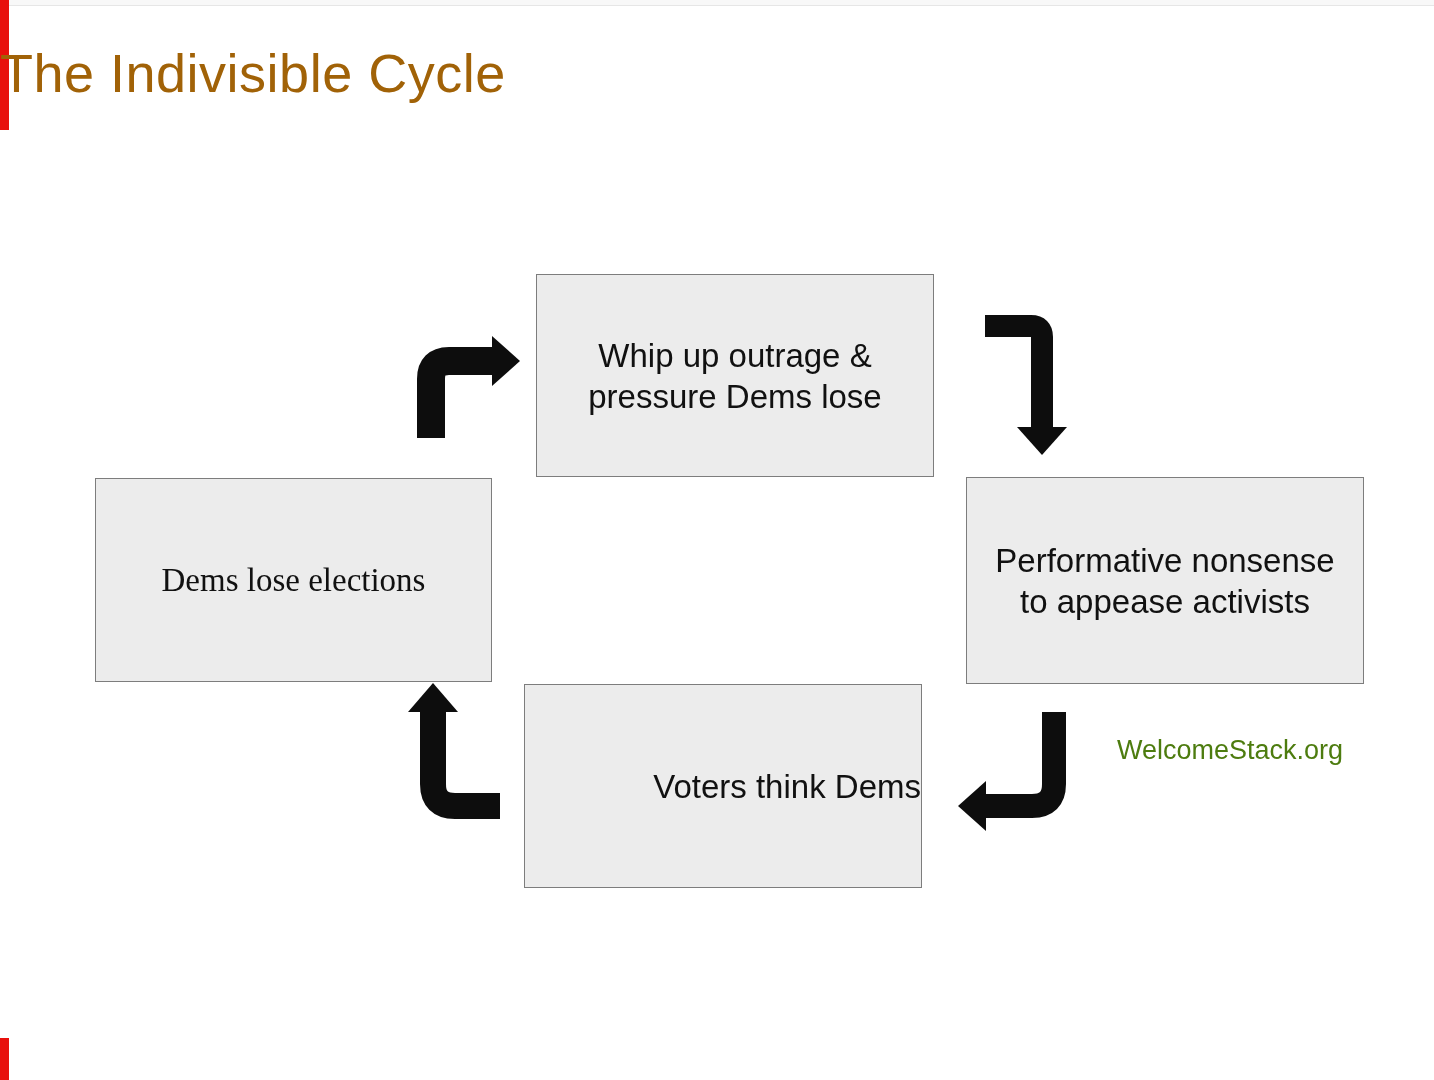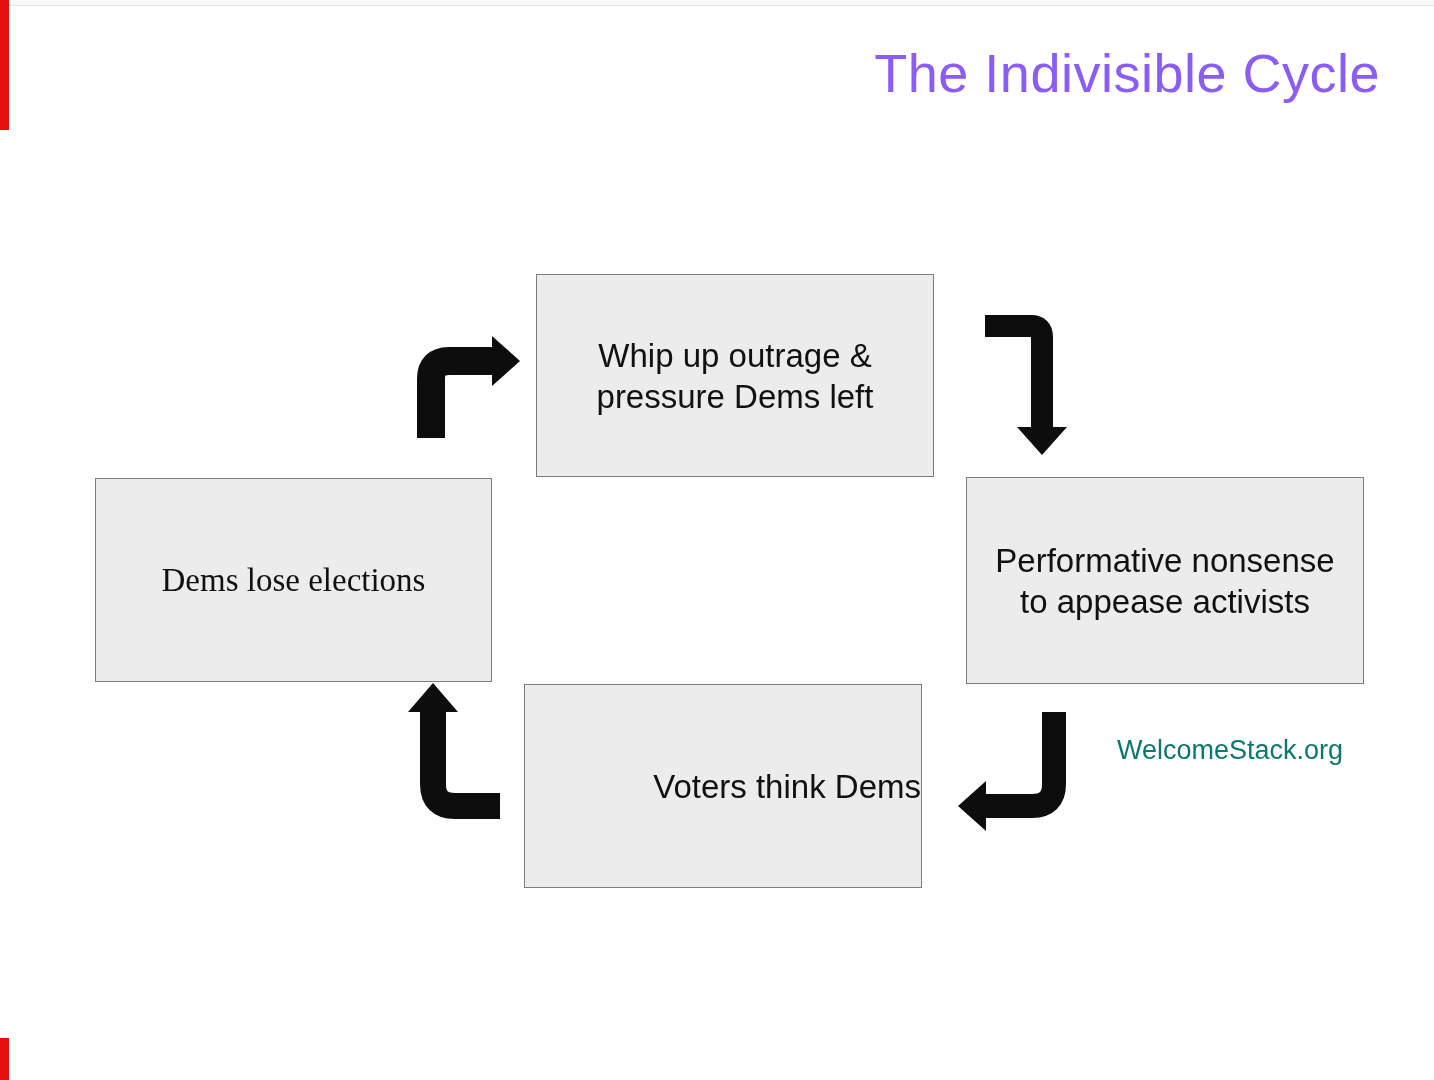--- a/index.html
+++ b/index.html
@@ -24,24 +24,24 @@
   
   .red-bar {
     position: absolute; left: 0; width: 9px;
     background: #e8100c;
   }
   .red-bar.top { top: 0; height: 130px; }
   .red-bar.bottom { top: 1038px; height: 42px; }
 
   .title {
     position: absolute; left: 0; top: 38px; width: 1380px;
-    text-align: right;
+    text-align: left;
     font-size: 54px; line-height: 70px;
     font-weight: 400;
-    color: #8b5cf6;
+    color: #a16207;
     letter-spacing: 0.5px;
   }
 
   .node {
     position: absolute;
     background: #ececec;
     border: 1.5px solid #7d7d7d;
     display: flex; align-items: center; justify-content: center;
     text-align: center;
     margin-top: 12px;
@@ -60,38 +60,38 @@
 
   .arrow-1 { left: 415px; top: 330px; }
   .arrow-2 { left: 985px; top: 315px; }
   .arrow-3 { left: 958px; top: 712px; }
   .arrow-4 { left: 408px; top: 683px; }
 
   .watermark {
     position: absolute; left: 1085px; top: 733px; width: 290px;
     text-align: center;
     font-size: 27px; line-height: 34px;
-    color: #0f766e;
+    color: #4d7c0f;
   }
 </style>
 </head>
 <body>
 
 <div class="canvas">
 
   <div class="top-strip"></div>
   <div class="red-bar top"></div>
   <div class="red-bar bottom"></div>
 
   <h1 class="title">The Indivisible Cycle</h1>
 
   <div class="node node-top">
     <div class="node-label">
       <span>Whip up outrage &amp;</span>
-      <span>pressure Dems left</span>
+      <span>pressure Dems lose</span>
     </div>
   </div>
 
   <div class="node node-right">
     <div class="node-label">
       <span>Performative nonsense</span>
       <span>to appease activists</span>
     </div>
   </div>
 

